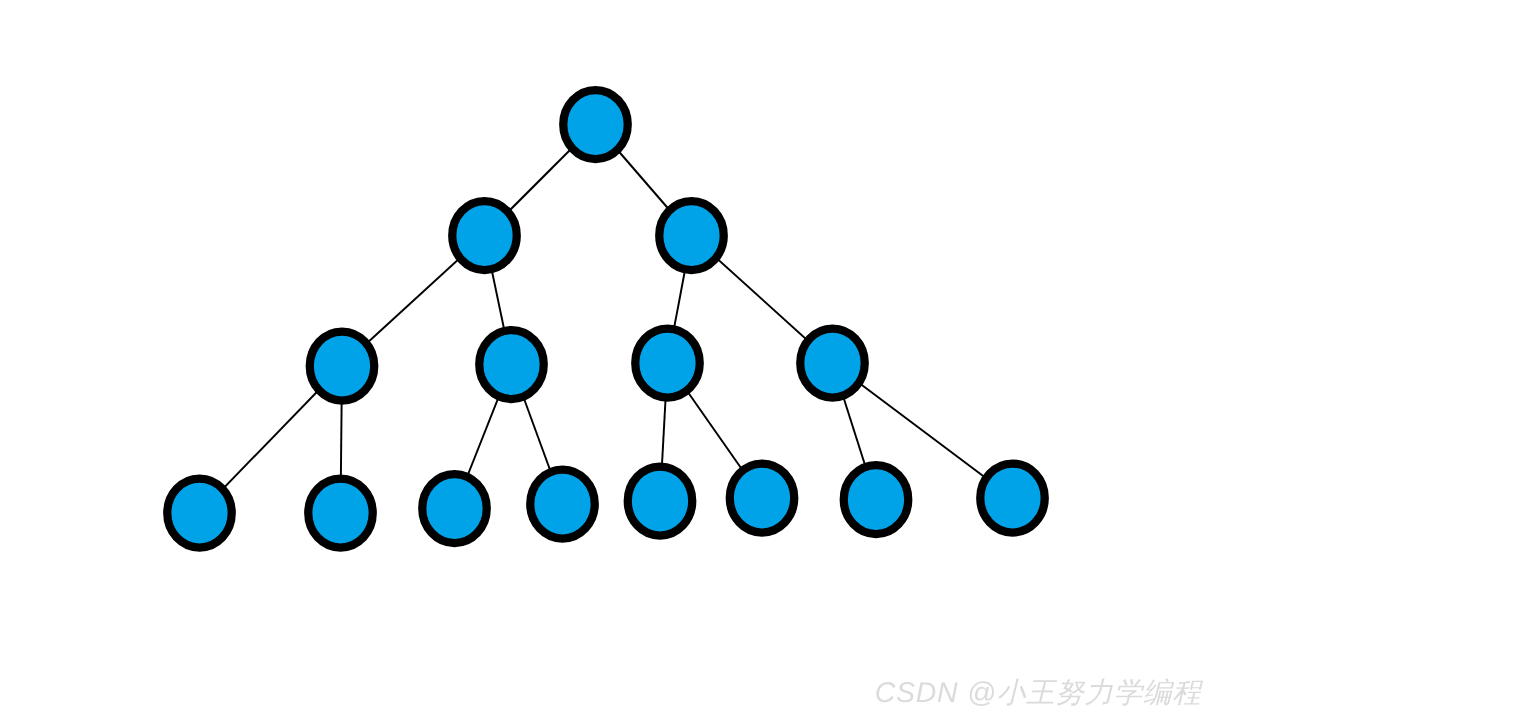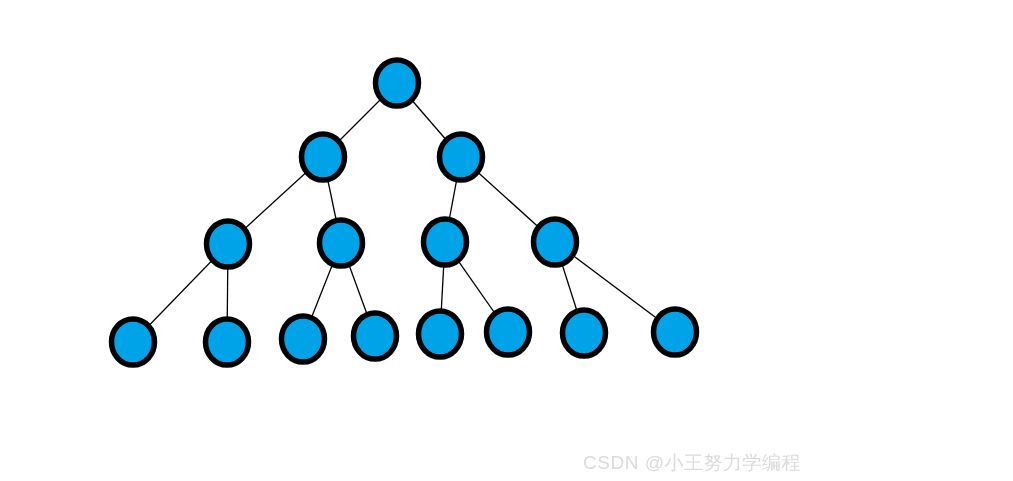--- a/index.html
+++ b/index.html
@@ -7,20 +7,21 @@
     padding: 0;
     background: #ffffff;
   }
   .canvas {
     position: relative;
     width: 806px;
     height: 481px;
     background: #ffffff;
     overflow: hidden;
     font-family: "Liberation Sans", sans-serif;
+    font-style: italic;
   }
   .tree-svg {
     position: absolute;
     top: 0;
     left: 0;
     display: block;
   }
   .watermark {
     position: absolute;
     top: 451px;

